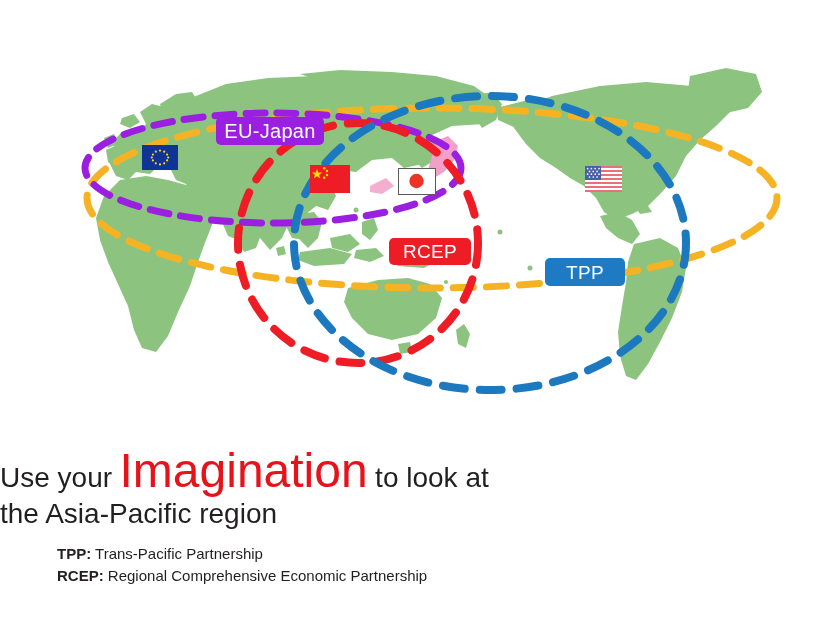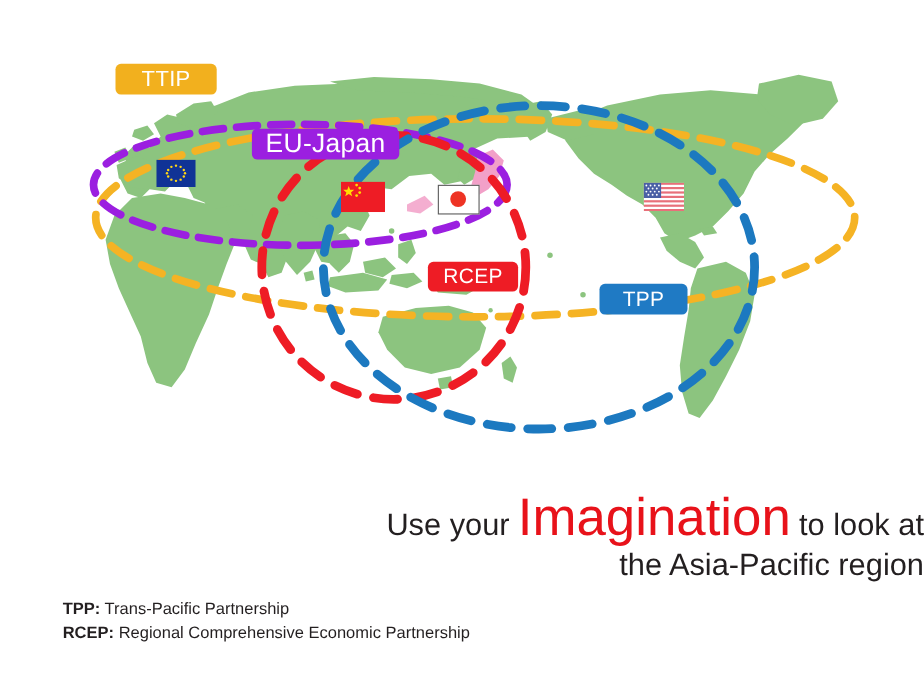--- a/index.html
+++ b/index.html
@@ -47,23 +47,23 @@
     justify-content: center;
     white-space: nowrap;
     box-sizing: border-box;
   }
   #pill-ttip {
     left: 105px; top: 58px;
     width: 92px; height: 28px;
     font-size: 20px;
   }
   #pill-eujapan {
-    left: 229px; top: 117px;
-    width: 134px; height: 28px;
-    font-size: 24px;
+    left: 216px; top: 117px;
+    width: 108px; height: 28px;
+    font-size: 20px;
   }
   #pill-rcep {
     left: 389px; top: 238px;
     width: 82px; height: 27px;
     font-size: 19px;
   }
   #pill-tpp {
     left: 545px; top: 258px;
     width: 80px; height: 28px;
     font-size: 19px;
@@ -79,21 +79,21 @@
   #flag-cn   { left: 310px; top: 165px; width: 40px; height: 28px; }
   #flag-jp   { left: 398px; top: 168px; width: 38px; height: 27px; border: 1.5px solid #5a5a5a; background: #ffffff; }
   #flag-us   { left: 585px; top: 166px; width: 37px; height: 26px; }
 
   
   #tagline {
     position: absolute;
     left: 0;
     top: 445px;
     width: 840px;
-    text-align: right;
+    text-align: left;
     line-height: 1.08;
   }
   #tagline-line1 {
     display: block;
     white-space: nowrap;
   }
   #tagline-line2 {
     display: block;
     white-space: nowrap;
     margin-top: 2px;
@@ -306,21 +306,20 @@
           <circle cx="6.4" cy="8.2" r="0.85"></circle>
         <circle cx="10.2" cy="8.2" r="0.85"></circle>
           <circle cx="14" cy="8.2" r="0.85"></circle>
         <circle cx="4.5" cy="11" r="0.85"></circle>
           <circle cx="8.3" cy="11" r="0.85"></circle>
         <circle cx="12.1" cy="11" r="0.85"></circle>
       </g>
     </svg>
   </div>
 
-  <div class="pill" id="pill-ttip" style="background:#f2b01e">TTIP</div>
 
   <div class="pill" id="pill-eujapan" style="background:#9b1fe0">EU-Japan</div>
 
   <div class="pill" id="pill-rcep" style="background:#ee1c25">RCEP</div>
 
   <div class="pill" id="pill-tpp" style="background:#1f7ac4">TPP</div>
 
 </div>
 
 <div id="tagline">

